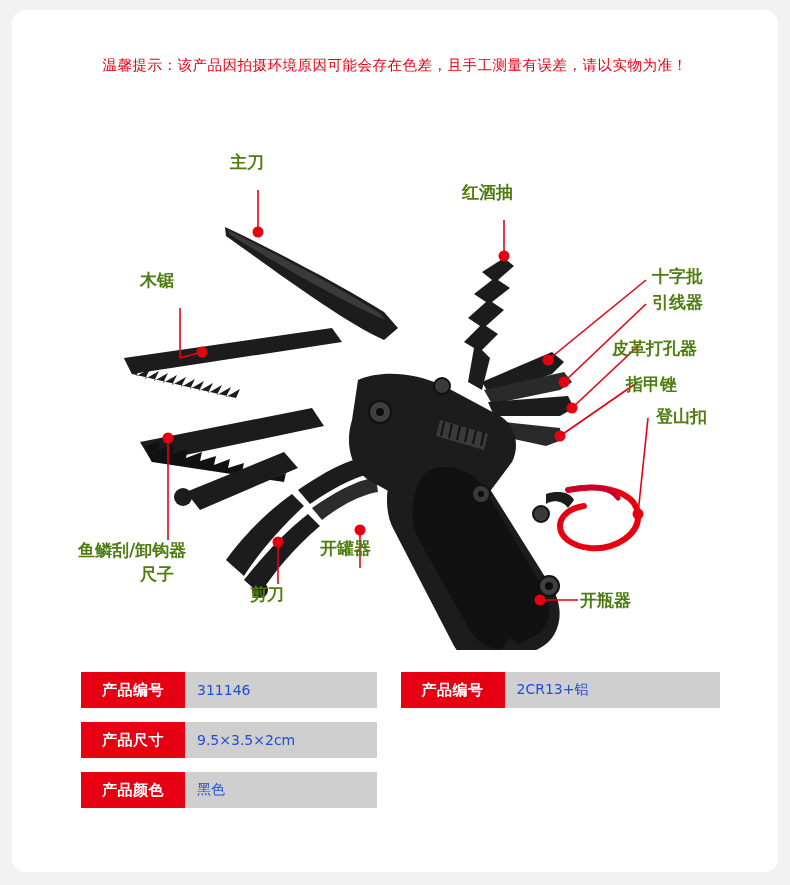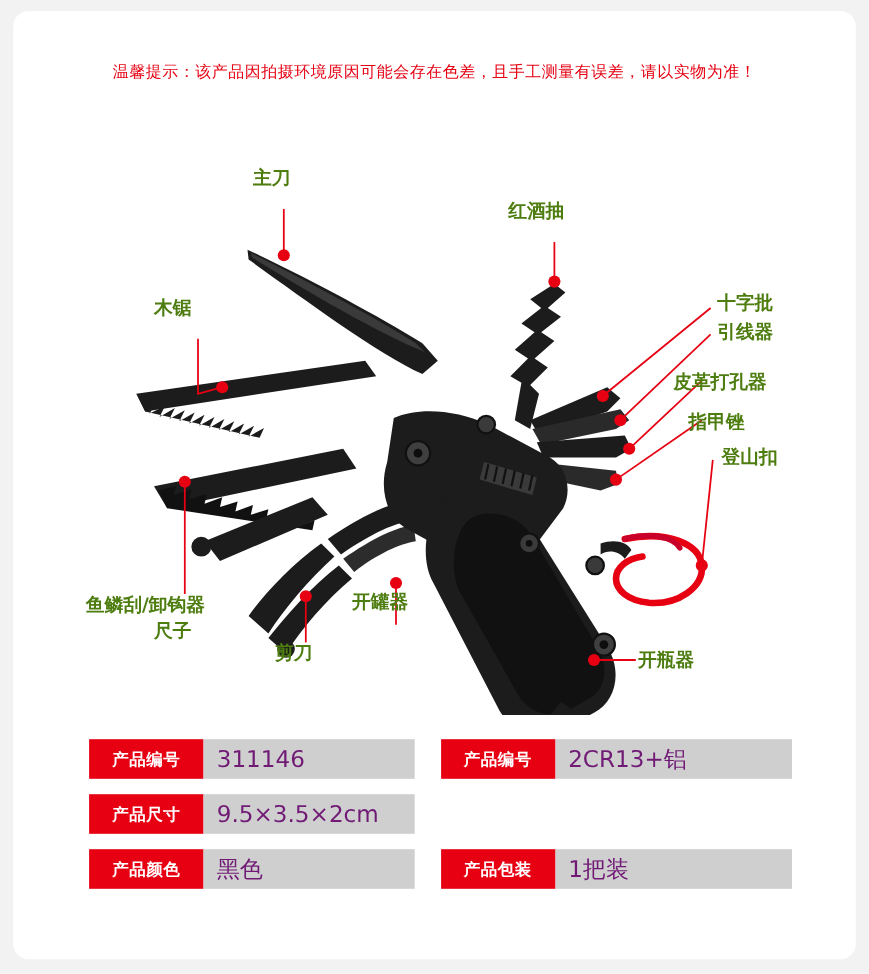--- a/index.html
+++ b/index.html
@@ -78,22 +78,22 @@
     font-weight: bold;
     display: flex;
     align-items: center;
     justify-content: center;
     letter-spacing: .5px;
     flex: 0 0 104px;
   }
   .spec-val {
     height: 36px;
     background: #cfcfcf;
-    color: #701a75;
-    font-size: 21px;
+    color: #1d4ed8;
+    font-size: 14px;
     display: flex;
     align-items: center;
     padding-left: 12px;
     flex: 1 1 auto;
     margin-right: 24px;
   }
   .spec-cell.last .spec-val { margin-right: 0; }
 </style>
 </head>
 <body>
@@ -242,21 +242,17 @@
         <div class="spec-cell">
           <div class="spec-key">产品尺寸</div>
           <div class="spec-val">9.5×3.5×2cm</div>
         </div>
       </div>
       <div class="spec-row">
         <div class="spec-cell">
           <div class="spec-key">产品颜色</div>
           <div class="spec-val">黑色</div>
         </div>
-        <div class="spec-cell last">
-          <div class="spec-key">产品包装</div>
-          <div class="spec-val">1把装</div>
-        </div>
       </div>
     </div>
 
   </div>
 </div>
 
 </body></html>

